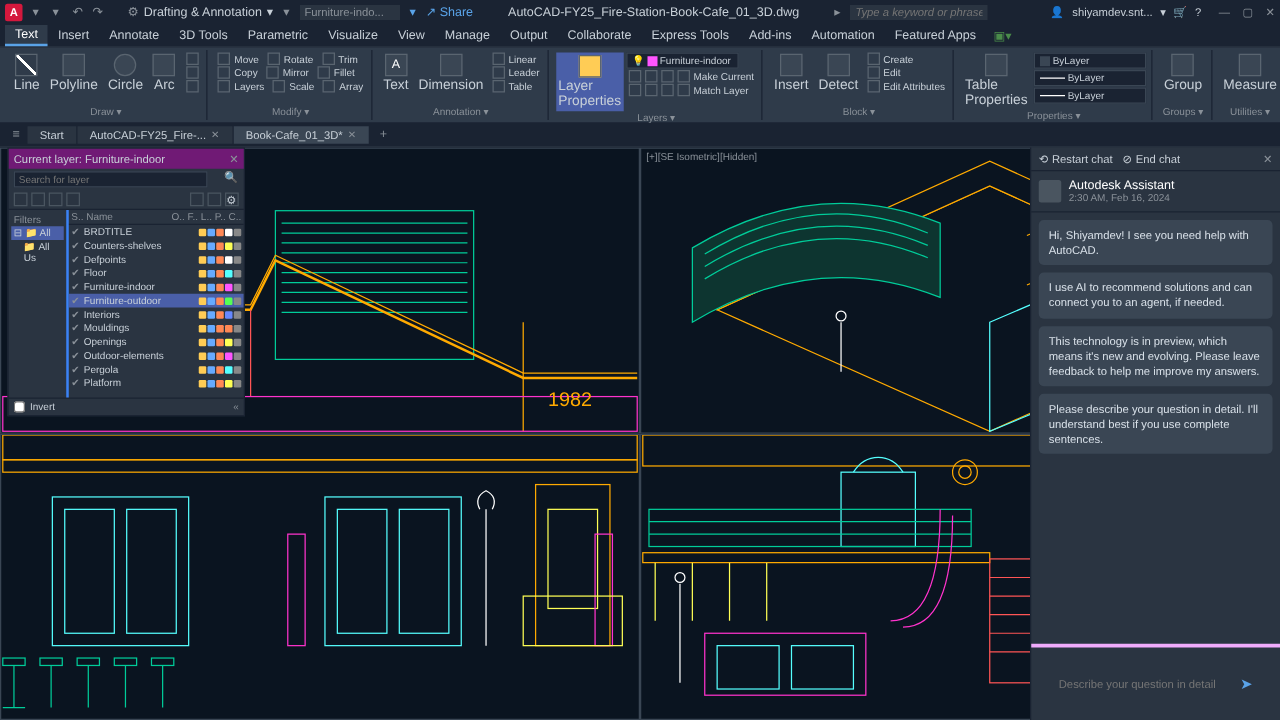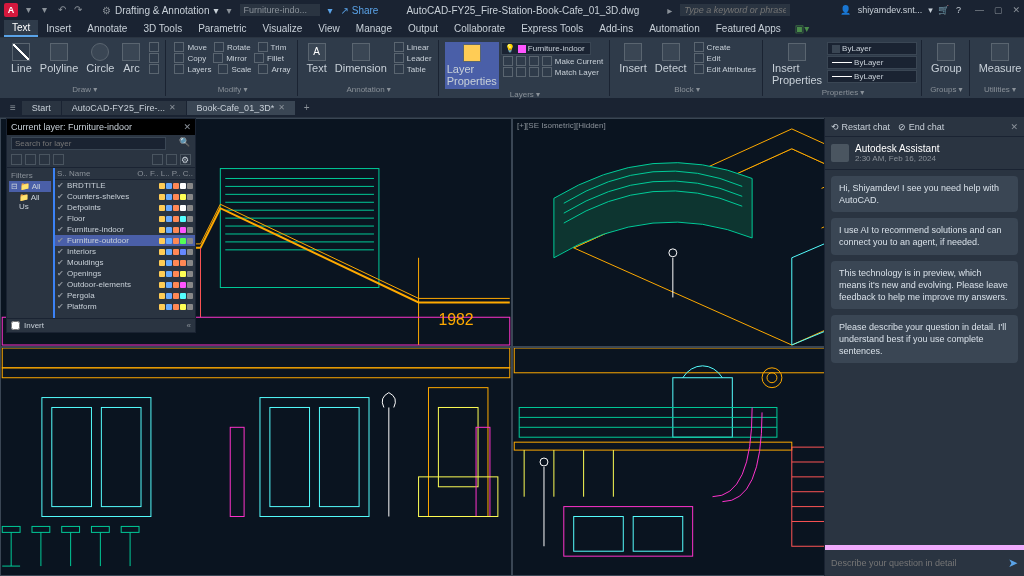--- a/index.html
+++ b/index.html
@@ -38,21 +38,21 @@
 
 .doc-tabs{height:20px;background:#1a2332;display:flex;align-items:center;padding:0 4px;gap:0;border-bottom:1px solid #2a3441}
 .doc-tabs .ham{padding:2px 6px;color:#8a9199}
 .doc-tabs .dtab{padding:2px 10px;background:#2a3441;color:#c8d0d8;font-size:9px;margin-right:1px;display:flex;align-items:center;gap:4px}
 .doc-tabs .dtab.active{background:#3a4654}
 .doc-tabs .dtab .x{color:#8a9199;font-size:8px}
 .doc-tabs .plus{padding:2px 8px;color:#8a9199}
 
 .workarea{position:relative;height:458px;background:#0a1420;display:flex}
 .layer-panel{position:absolute;left:6px;top:0;width:190px;background:#2a3441;border:1px solid #1a2332;z-index:10;font-size:9px}
-.lp-head{padding:3px 4px;display:flex;align-items:center;justify-content:space-between;background:#000000}
+.lp-head{padding:3px 4px;display:flex;align-items:center;justify-content:space-between;background:#701a75}
 .lp-head .x{color:#8a9199;cursor:pointer}
 .lp-search{padding:2px 4px;display:flex;gap:14px}
 .lp-search input{flex:1;background:#1a2332;border:1px solid #3a4654;color:#c8d0d8;padding:1px 3px;font-size:8px}
 .lp-search .mag{color:#8a9199}
 .lp-toolbar{padding:2px 4px;display:flex;gap:3px;border-bottom:1px solid #1a2332}
 .lp-toolbar span{width:11px;height:11px;border:1px solid #4a5560;cursor:pointer}
 .lp-body{display:flex;height:150px}
 .lp-filters{width:48px;border-right:2px solid #3b82f6;padding:2px}
 .lp-filters .fitem{padding:1px 2px;font-size:8px;color:#c8d0d8}
 .lp-filters .fitem.sel{background:#4a5fa8}
@@ -80,21 +80,21 @@
 .assistant{position:absolute;right:0;top:0;width:200px;height:100%;background:#2a3441;border-left:1px solid #1a2332;z-index:20;display:flex;flex-direction:column;font-size:9px}
 .as-head{padding:4px 6px;display:flex;align-items:center;gap:8px;border-bottom:1px solid #1a2332}
 .as-head .act{display:flex;align-items:center;gap:3px;color:#c8d0d8;cursor:pointer;font-size:9px}
 .as-head .x{margin-left:auto;color:#8a9199}
 .as-title{padding:6px;display:flex;align-items:center;gap:6px;border-bottom:1px solid #1a2332}
 .as-title .av{width:18px;height:18px;background:#4a5560;border-radius:2px}
 .as-title .meta .n{font-size:10px;color:#fff;font-weight:500}
 .as-title .meta .t{font-size:8px;color:#8a9199}
 .as-msgs{flex:1;padding:6px;display:flex;flex-direction:column;gap:6px;overflow:hidden}
 .msg{background:#3a4654;padding:6px 8px;border-radius:4px;font-size:9px;line-height:1.35;color:#d8e0e8}
-.as-input{padding:6px;border-top:5px solid #f0abfc;display:flex;align-items:center;gap:4px}
+.as-input{padding:22px;border-top:3px solid #f0abfc;display:flex;align-items:center;gap:4px}
 .as-input input{flex:1;background:transparent;border:none;color:#8a9199;font-size:9px}
 .as-input .send{color:#5aa3e8;font-size:12px}
 .as-side{position:absolute;right:-2px;top:50%;writing-mode:vertical-rl;font-size:7px;color:#8a9199;background:#2a3441;padding:4px 1px;letter-spacing:1px}
 </style>
 </head>
 <body>
 
 <div class="titlebar">
   <div class="logo">A</div>
   <div class="qat">
@@ -292,21 +292,21 @@
             <span class="txt">Edit Attributes</span>
           </div>
       </div>
     </div>
     <div class="label">Block ▾</div>
   </div>
   <div class="ribbon-panel">
     <div class="icons">
       <div class="big-btn">
           <div class="ico"></div>
-          <div class="txt">Insert Properties</div>
+          <div class="txt">Table Properties</div>
         </div>
       <div class="small-btns">
         <div class="layer-combo">
             <span class="sw"></span>
             <span>ByLayer</span>
           </div>
         <div class="layer-combo">
             <span style="width:20px;height:1px;background:#fff"></span>
             <span>ByLayer</span>
           </div>

